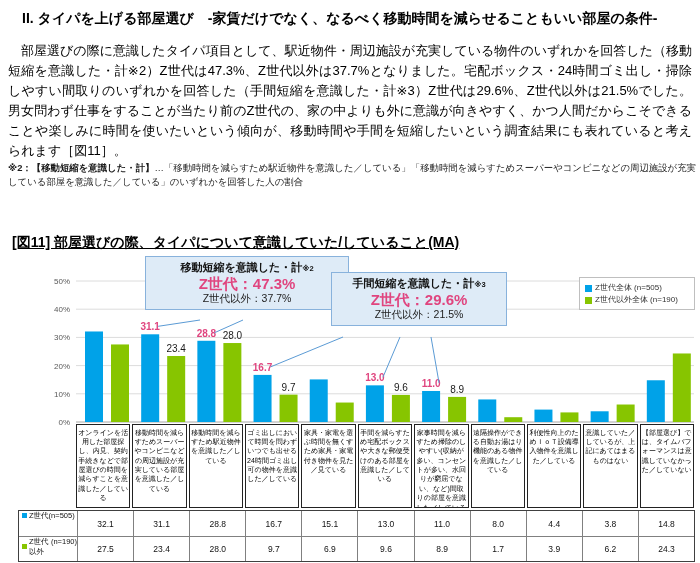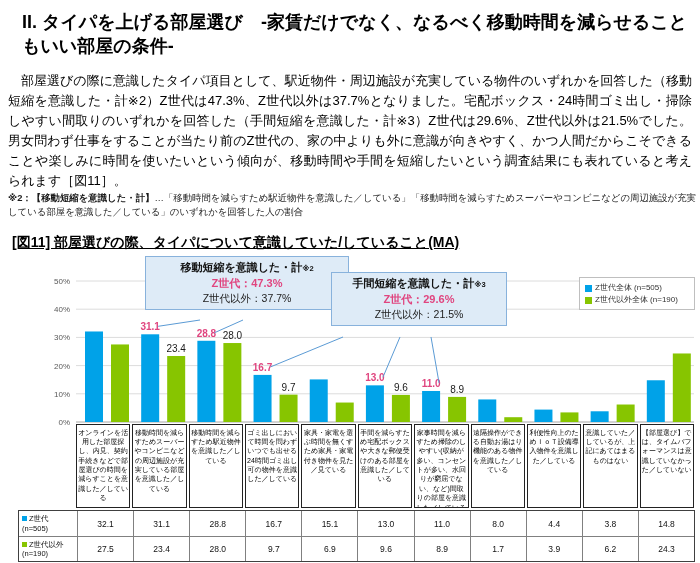--- a/index.html
+++ b/index.html
@@ -1,48 +1,48 @@
 <!DOCTYPE html>
 <html><head>
 <meta charset="utf-8">
 <style>
   html,body{margin:0;padding:0;background:#fff;}
   .page{position:relative;width:700px;height:563px;background:#fff;overflow:hidden;
         font-family:"Liberation Sans","DejaVu Sans",sans-serif;color:#000;}
   .doc{padding:8px 8px 0 8px;}
-  h1.title{font-size:18px;font-weight:bold;margin:2px 0 13px 0;letter-spacing:0;padding-left:14px;}
+  h1.title{font-size:14px;font-weight:bold;margin:2px 0 13px 0;letter-spacing:0;padding-left:14px;}
   p.body{font-size:13px;line-height:20px;margin:0;width:684px;text-align:justify;}
   p.fn{font-size:9.4px;line-height:13.6px;margin:0 0 0 0;width:688px;color:#1a1a1a;text-align:justify;}
   .fn-head{font-weight:bold;}
   .fig-title{position:absolute;left:12px;top:234px;font-size:14px;font-weight:bold;
              text-decoration:underline;white-space:nowrap;}
   #chart-svg{position:absolute;left:0;top:0;width:700px;height:563px;pointer-events:none;}
   .callout{position:absolute;background:#DEEBF7;border:1.4px solid #88B2DC;text-align:center;
            padding:3px 4px 4px 4px;box-sizing:border-box;z-index:3;}
   .co-title{font-size:11px;font-weight:bold;color:#111;line-height:15px;white-space:nowrap;}
   .co-sup{font-size:7.5px;font-weight:bold;}
-  .co-z{font-size:11px;font-weight:bold;line-height:15px;}
+  .co-z{font-size:15px;font-weight:bold;line-height:15px;}
   .co-nz{font-size:10.5px;color:#222;line-height:14px;}
   #callout-1{left:145px;top:256px;width:204px;}
   #callout-2{left:331px;top:272px;width:176px;}
   .legend{position:absolute;left:579px;top:277px;width:116px;box-sizing:border-box;
           background:#fff;border:1px solid #BFBFBF;padding:4px 4px 3px 5px;z-index:2;}
   .lg-row{display:flex;align-items:center;gap:3px;font-size:8px;color:#333;line-height:12px;white-space:nowrap;}
   .sq{display:inline-block;width:7px;height:7px;flex:0 0 7px;}
   #cat-row{position:absolute;left:76px;top:424px;width:618px;height:84px;display:flex;gap:2px;box-sizing:border-box;}
   .cat-box{flex:1;border:1px solid #222;box-sizing:border-box;font-size:7px;line-height:1.34;
            text-align:center;padding:2.5px 1px 0 1px;overflow:hidden;background:#fff;}
   #data-table{position:absolute;left:18px;top:510px;width:677px;box-sizing:border-box;
               display:grid;grid-template-columns:58px repeat(11,1fr);grid-auto-rows:25px;
               border:1.3px solid #404040;background:#fff;}
   .t-cell{border-left:1px solid #808080;border-top:1px solid #808080;display:flex;
           align-items:center;justify-content:center;font-size:8.5px;color:#111;box-sizing:border-box;}
   .t-cell.c0{border-left:none;}
   .t-cell.r0{border-top:none;}
-  .t-head{flex-direction:column;align-items:flex-start;justify-content:center;
+  .t-head{flex-direction:row;align-items:flex-start;justify-content:flex-start;
           font-size:7.5px;line-height:9.5px;padding-left:3px;}
   .t-head .nm{display:flex;align-items:center;gap:2px;}
   .t-head .sq{width:5px;height:5px;flex:0 0 5px;}
 </style>
 </head>
 <body>
 
 <div class="page">
   <div class="doc">
     <h1 class="title">II. タイパを上げる部屋選び　-家賃だけでなく、なるべく移動時間を減らせることもいい部屋の条件-</h1>

